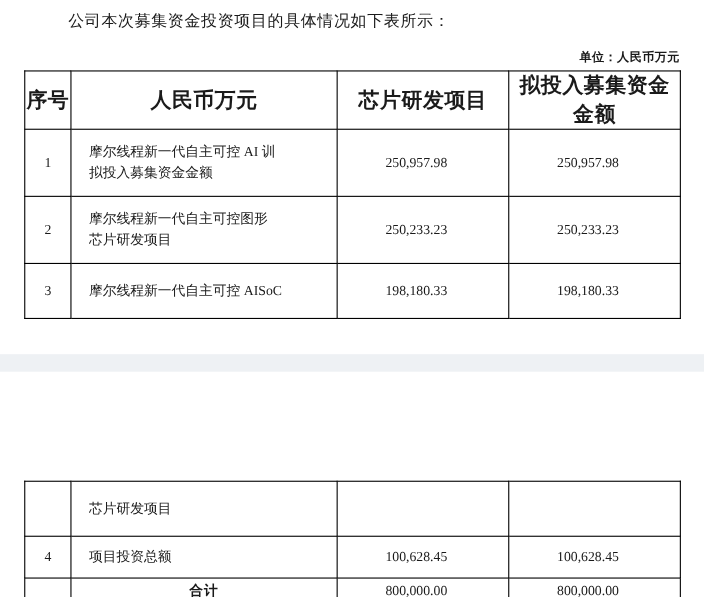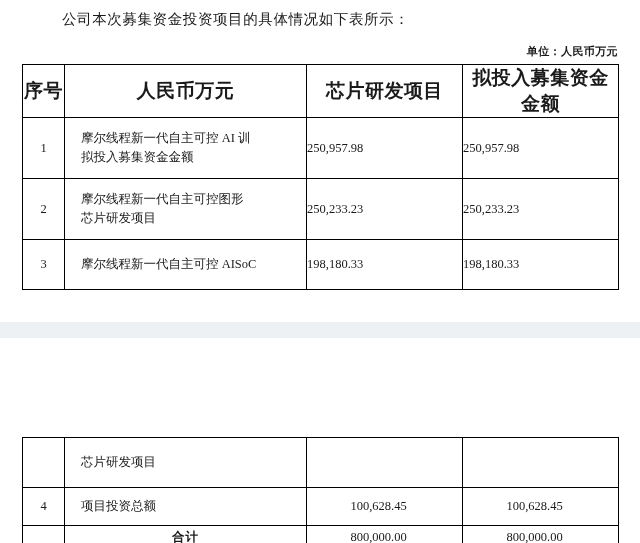--- a/index.html
+++ b/index.html
@@ -67,21 +67,21 @@
     text-align: center;
     width: 42px;
   }
   #table-top td.name {
     padding: 6px 8px 6px 16px;
     line-height: 1.55;
     text-align: left;
     margin-top: 18px;
   }
   #table-top td.num {
-    text-align: left;
+    text-align: center;
     padding-right: 12px;
     white-space: nowrap;
   }
   .row-tall td { height: 48px; }
   .row-short td { height: 37px; }
 
   
   .band {
     position: absolute;
     left: 0;

